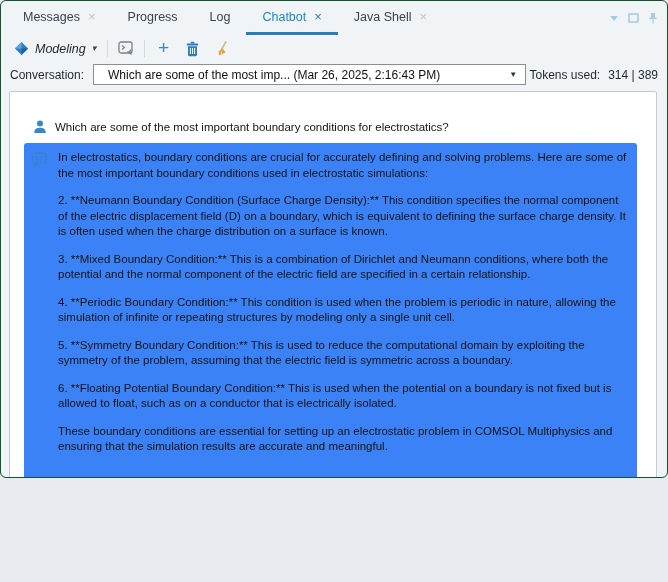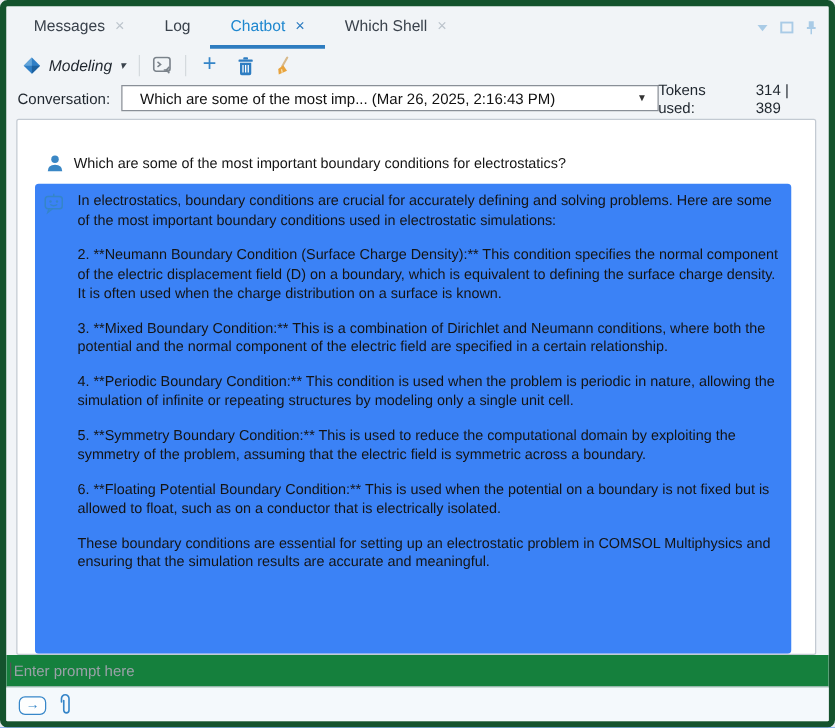--- a/index.html
+++ b/index.html
@@ -2,23 +2,23 @@
 <html><head>
 <meta charset="utf-8">
 <style>
   * { box-sizing: border-box; margin: 0; padding: 0; }
   html,body { width: 668px; height: 582px; }
   body {
     font-family: "Liberation Sans", sans-serif;
     background: #e8ebef;
   }
   .window {
-    width: 668px; height: 582px;
+    width: 668px; height: 478px;
     background: #f1f4f7;
-    border: 5px solid #14532d;
+    border: 1px solid #14532d;
     border-radius: 6px;
     overflow: hidden;
     display: flex; flex-direction: column;
     position: relative;
   }
 
   
   .tabbar {
     height: 34px; flex: 0 0 34px;
     display: flex; align-items: stretch;
@@ -146,28 +146,31 @@
 <body>
 
 <div class="window">
 
   <div class="tabbar">
     <div class="tab">
       <span>Messages</span>
       <span class="close">×</span>
     </div>
     <div class="tab">
+      <span>Progress</span>
+    </div>
+    <div class="tab">
       <span>Log</span>
     </div>
     <div class="tab active">
       <span>Chatbot</span>
       <span class="close">×</span>
     </div>
     <div class="tab">
-      <span>Which Shell</span>
+      <span>Java Shell</span>
       <span class="close">×</span>
     </div>
     <div class="view-controls">
       <span>
         <svg width="10" height="7" viewBox="0 0 10 7">
             <polygon points="1,1 9,1 5,6" fill="#a9cbe6"></polygon>
           </svg>
       </span>
       <span>
         <svg width="11" height="10" viewBox="0 0 11 10">

